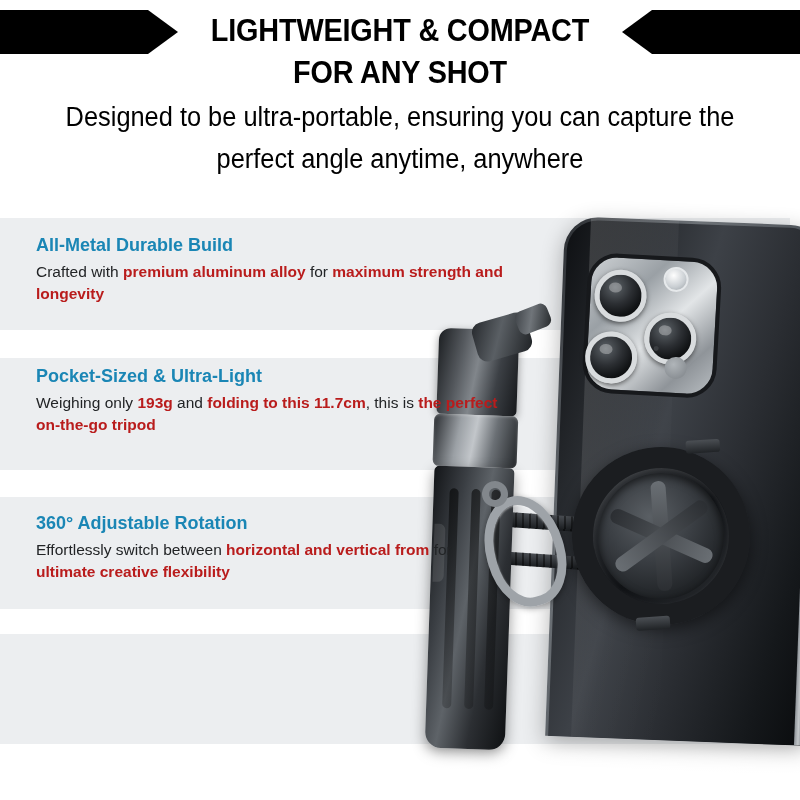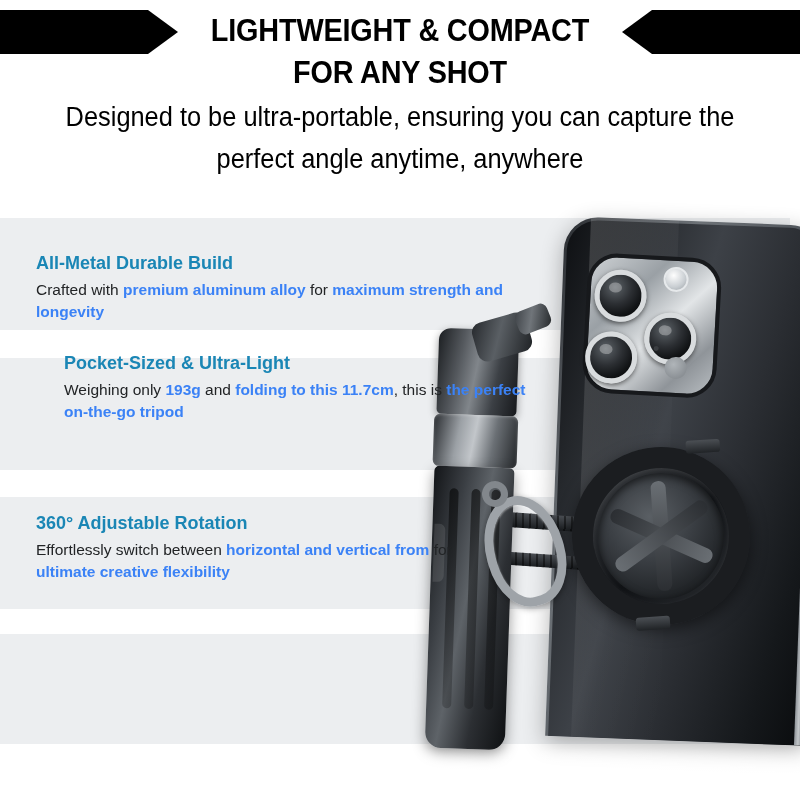--- a/index.html
+++ b/index.html
@@ -44,33 +44,33 @@
   .band {
     position:absolute; left:0; width:790px;
     background:#eceef0;
   }
   .band.b0 { top:218px; height:112px; }
   .band.b1 { top:358px; height:112px; }
   .band.b2 { top:497px; height:112px; }
   .band.b3 { top:634px; height:110px; }
 
   .feature { position:absolute; left:36px; width:470px; z-index:4; }
-  .feature.f0 { top:252px; }
-  .feature.f1 { top:352px;margin-left:28px; }
+  .feature.f0 { top:234px; }
+  .feature.f1 { top:365px; }
   .feature.f2 { top:512px; }
   .feature.f3 { top:651px; }
 
   .feature-title {
     font-size:18px; font-weight:700; color:#1a86b5;
     line-height:22px; margin-bottom:5px; white-space:nowrap;
   }
   .feature-body {
     font-size:15.5px; font-weight:400; color:#222426; line-height:22px;
   }
-  .feature-body b { font-weight:700; color:#3b82f6; }
+  .feature-body b { font-weight:700; color:#b91c1c; }
 
   
   #product { position:absolute; left:400px; top:195px; width:400px; height:605px; z-index:3; }
 
   
   .phone {
     position:absolute; left:155px; top:26px; width:260px; height:520px;
     border-radius:34px 34px 0 0;
     background:linear-gradient(110deg,#2a2d31 0%,#4c5055 14%,#6d7277 30%,#53585e 52%,#35383d 74%,#222529 100%);
     transform:rotate(2.2deg);

